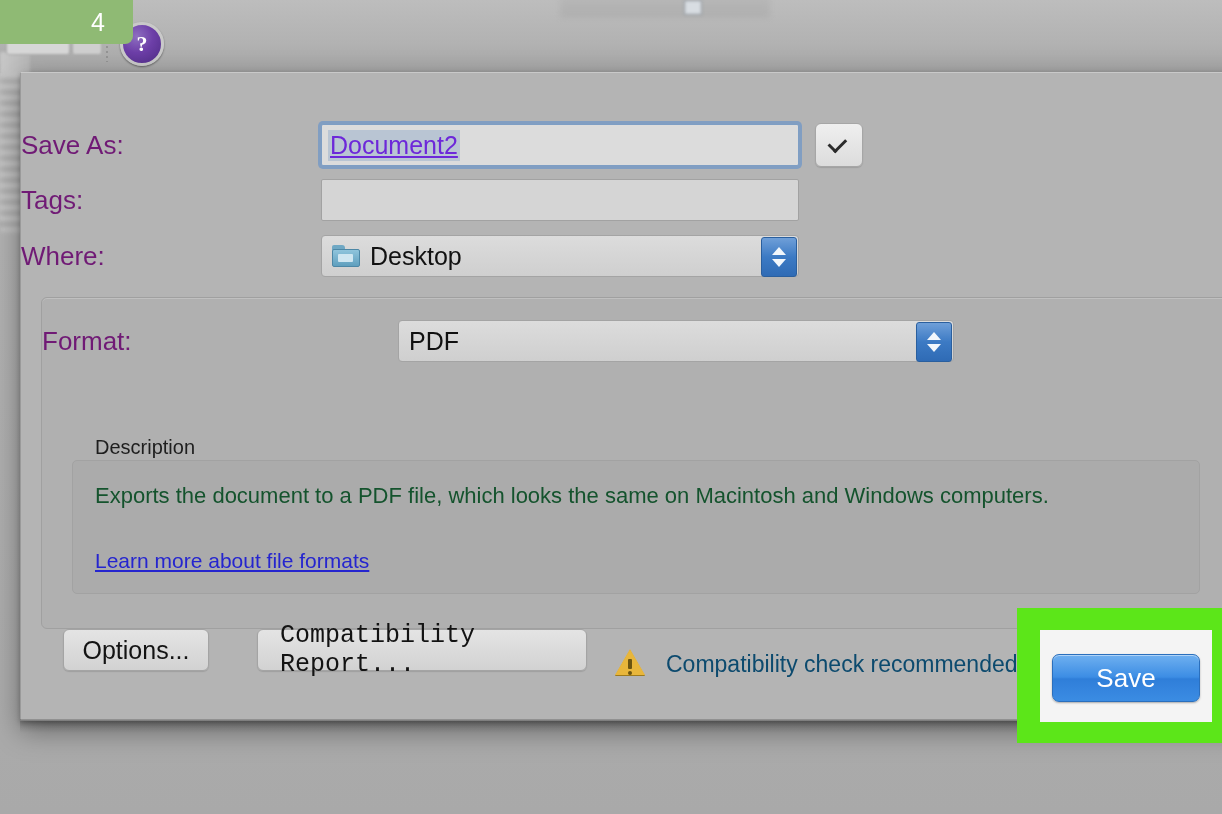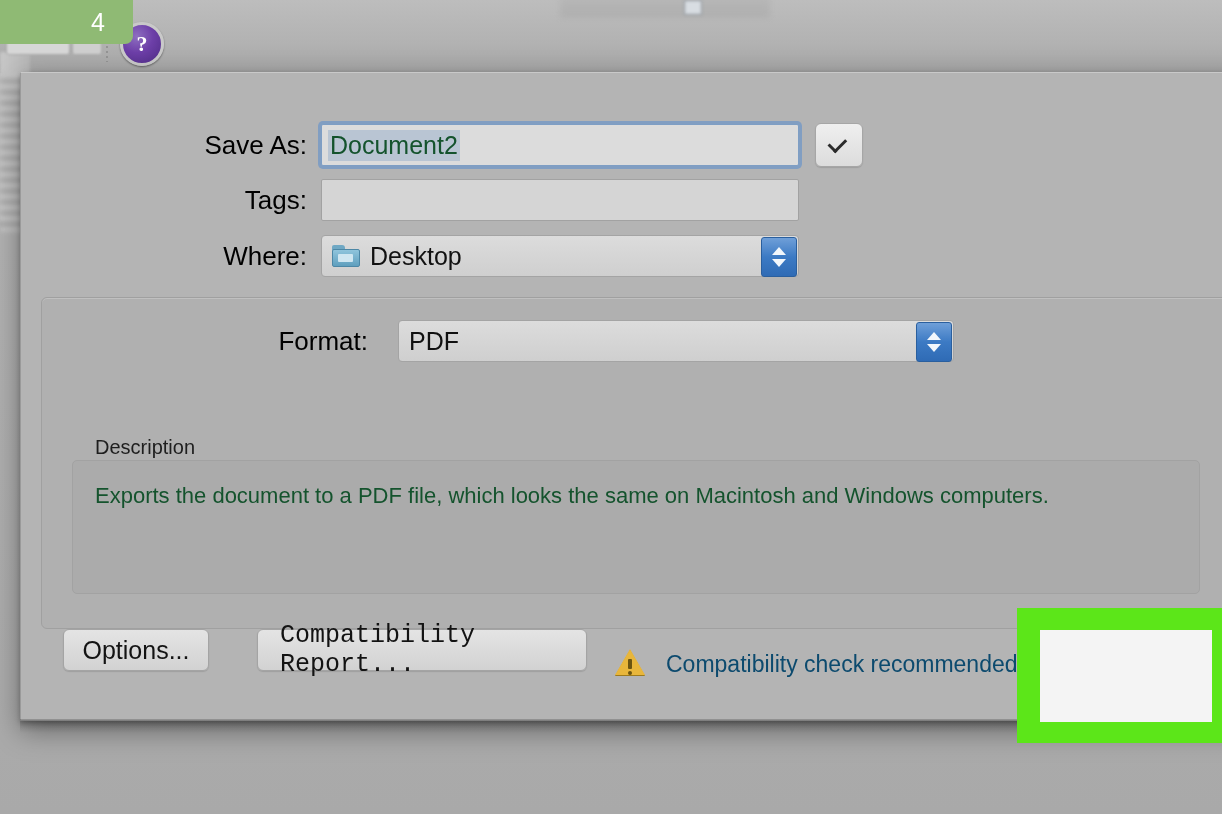--- a/index.html
+++ b/index.html
@@ -137,25 +137,24 @@
     overflow: hidden;
   }
 
   .row {
     position: absolute;
     display: flex;
     align-items: center;
   }
   .row-label {
     width: 300px;
-    text-align: right;
     padding-right: 14px;
     box-sizing: border-box;
     font-size: 26px;
-    color: #000000;
+    color: #701a75;
   }
 
   
   .textfield {
     width: 478px;
     height: 42px;
     box-sizing: border-box;
     background: #d5d5d5;
     border: 1px solid #a2a2a2;
     border-radius: 2px;
@@ -165,22 +164,23 @@
     font-size: 25px;
     color: #111;
   }
   .textfield.focused {
     background: #dcdcdc;
     border: 1px solid #7e9ec4;
     box-shadow: 0 0 0 3px rgba(110,150,200,.72);
   }
   .sel-text {
     background: #b9c5d3;
-    color: #14532d;
+    color: #6d28d9;
     padding: 1px 2px;
+    text-decoration: underline;
   }
 
   
   .chev-btn {
     width: 46px; height: 42px;
     margin-left: 16px;
     background: linear-gradient(180deg,#efefef,#dcdcdc);
     border: 1px solid #a6a6a6;
     border-radius: 6px;
     box-shadow: 0 1px 1px rgba(0,0,0,.12);
@@ -447,31 +447,33 @@
             <span class="ar-up"></span>
             <span class="ar-dn"></span>
           </span>
         </div>
       </div>
 
       <div class="desc-label">Description</div>
 
       <div class="desc-box">
         <div class="desc-text">Exports the document to a PDF file, which looks the same on Macintosh and Windows computers.</div>
+        <div class="desc-link">Learn more about file formats</div>
       </div>
     </div>
 
     <div class="pushbtn" style="position:absolute; left:42px; top:556px; width:146px;">Options...</div>
     <div class="pushbtn" style="position:absolute; left:236px; top:556px; width:330px;font-family:Liberation Mono, monospace;">Compatibility Report...</div>
 
     <div class="warn-tri"></div>
     <div class="warn-bang"></div>
     <div class="warn-dot"></div>
     <div class="warn-text">Compatibility check recommended</div>
 
   </div>
 
   <div class="dialog-bottom-shadow"></div>
 
   <div class="hl-outer"></div>
   <div class="hl-inner"></div>
+  <div class="save-btn">Save</div>
 
 </div>
 
 </body></html>

